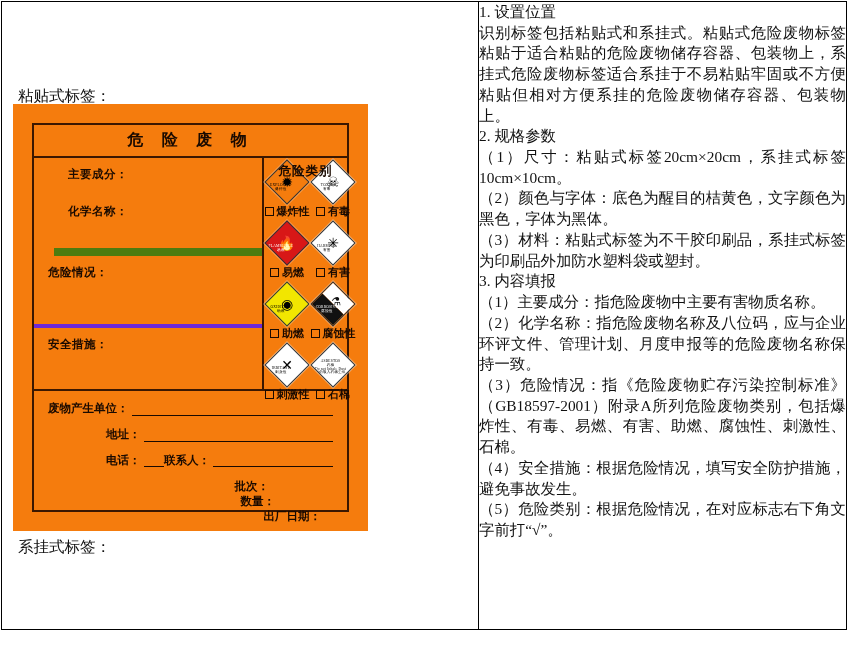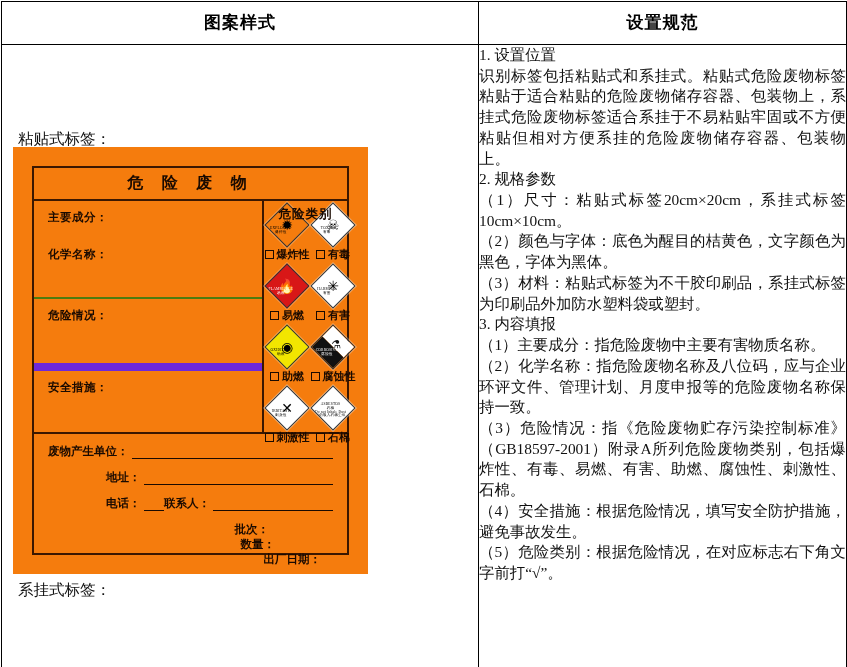--- a/index.html
+++ b/index.html
@@ -76,23 +76,23 @@
     width: 230px;
     border-right: 2px solid #3b1700;
     display:flex; flex-direction:column;
   }
   .fld {
     font-family:"Liberation Sans","DejaVu Sans",sans-serif;
     font-weight:bold; font-size:11.5px; color:#1a0a00;
     padding: 9px 0 0 14px;
     letter-spacing:0.5px;
   }
-  .box-a { height: 98px; border-bottom: 2px solid #4d7c0f; }
+  .box-a { height: 98px; border-bottom: 8px solid #4d7c0f; margin-left: 20px; }
   .box-a .fld:nth-child(2) { padding-top: 22px; }
-  .box-b { height: 72px; border-bottom: 8px solid #6d28d9; }
+  .box-b { height: 72px; border-bottom: 4px solid #6d28d9; }
   .box-c { flex:1; }
 
   .lbl-right { flex:1; position:relative; }
   .cat-title {
     position:absolute; left:50%; top:5px; transform:translateX(-50%);
     font-family:"Liberation Sans","DejaVu Sans",sans-serif;
     font-weight:bold; font-size:12.5px; color:#1a0a00;
     letter-spacing:1px; z-index:5; white-space:nowrap;
   }
   .sym-grid {
@@ -146,21 +146,21 @@
     height: 121px;
     padding: 10px 14px 0 14px;
     font-family:"Liberation Sans","DejaVu Sans",sans-serif;
     font-weight:bold; font-size:11.5px; color:#1a0a00;
   }
   .frow { display:flex; align-items:flex-end; margin-bottom:11px; }
   .flabel { white-space:nowrap; }
   .fline { flex:1; border-bottom:1.2px solid #1a0a00; height:12px; margin-left:3px; }
   .fline.short { flex:0 0 120px; }
   .frow.indent1 { padding-left: 58px; }
-  .frow.indent2 { padding-left: 58px; }
+  .frow.indent2 { padding-left: 58px; align-items: center; }
   .frow.last { margin-top:4px;flex-direction:column; }
   .frow.last .flabel { margin-right:64px; }
   .frow.last .flabel.m2 { margin-right:58px; }
   .frow.last .flabel.m3 { margin-right:12px; }
 
   
   .rightcell { padding: 4px 6px 0 7px; }
   .spec {
     font-family:"Liberation Serif","DejaVu Serif",serif;
     font-size:15.4px;
@@ -171,28 +171,20 @@
   }
   .spec p { margin:0; }
   .spec p.ind { text-indent: 0; }
 </style>
 </head>
 <body>
 
 <div id="page">
   <table class="main">
     <tbody>
-      <tr>
-        <td class="col-left">
-          <div class="hdr">图案样式</div>
-        </td>
-        <td class="col-right">
-          <div class="hdr">设置规范</div>
-        </td>
-      </tr>
       <tr>
 
         <td class="col-left leftcell">
 
           <div class="cap top">粘贴式标签：</div>
 
           <div class="label">
             <div class="label-inner">
 
               <div class="lbl-title">危 险 废 物</div>

